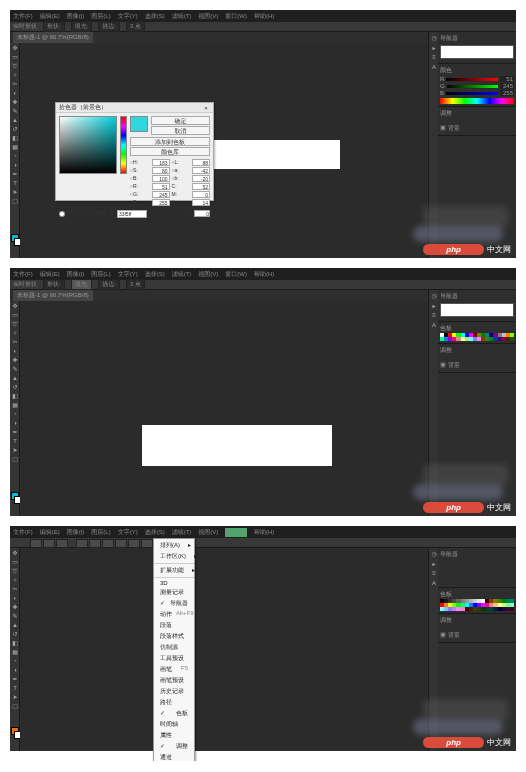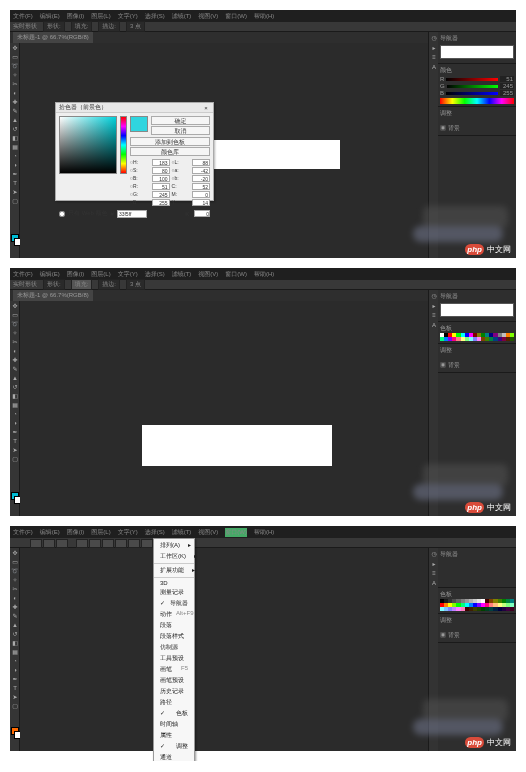--- a/index.html
+++ b/index.html
@@ -309,21 +309,21 @@
       height: 40px;
       filter: blur(3px);
       opacity: 0.5;
     }
     .smudge .blob1 { position:absolute; left:30px; top:0; width:85px; height:22px; background:#555; border-radius: 6px; }
     .smudge .blob2 { position:absolute; left:20px; top:20px; width:90px; height:16px; background:#7a8099; border-radius: 8px; }
     .wm-logo {
       background: #d94b3a;
       color: #fff;
       border-radius: 7px;
-      padding: 1px 2px;
+      padding: 1px 23px;
       font-size: 8px;
       font-style: italic;
       font-weight: bold;
     }
     .wm-text { color: #fff; font-size: 8px; }
     
     
     .float-opts {
       position: absolute;
       left: 20px;

